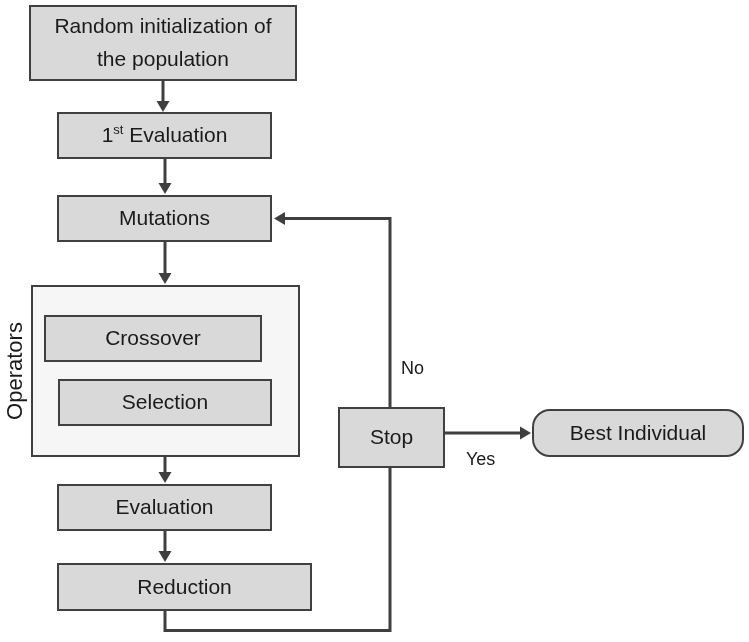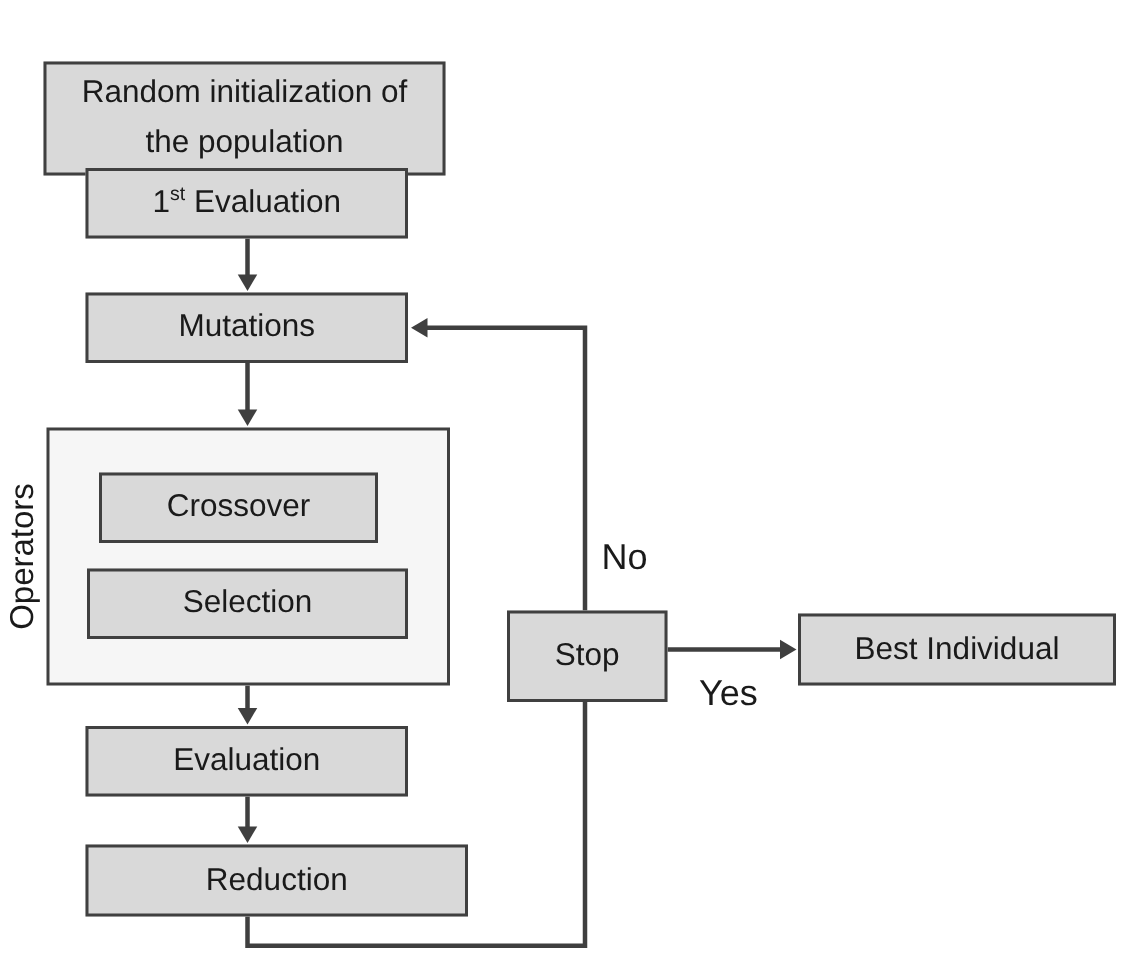--- a/index.html
+++ b/index.html
@@ -27,31 +27,31 @@
     text-align: center;
     font-size: 21px;
     line-height: 1.55;
   }
   .group-box {
     position: absolute;
     box-sizing: border-box;
     background: var(--group-fill, #f6f6f6);
     border: 2.5px solid var(--box-border, #404040);
   }
-  .node-random-init   { left: 29px;  top: 5px;   width: 268px; height: 76px; margin-top: 36px; }
+  .node-random-init   { left: 29px;  top: 5px;   width: 268px; height: 76px; }
   .node-random-init .label { max-width: 245px; }
   .node-first-eval    { left: 57px;  top: 112px; width: 215px; height: 47px; }
   .node-selection     { left: 57px;  top: 195px; width: 215px; height: 47px; }
   .operators-group    { left: 31px;  top: 285px; width: 269px; height: 172px; }
-  .node-crossover     { left: 66px;  top: 315px; width: 186px; height: 47px; }
+  .node-crossover     { left: 44px;  top: 315px; width: 218px; height: 47px; }
   .node-mutations     { left: 58px;  top: 379px; width: 214px; height: 47px; }
   .node-evaluation    { left: 57px;  top: 484px; width: 215px; height: 47px; }
   .node-reduction     { left: 57px;  top: 563px; width: 255px; height: 48px; }
   .node-stop          { left: 338px; top: 407px; width: 107px; height: 61px; }
-  .node-best          { left: 532px; top: 409px; width: 212px; height: 48px; }
+  .node-best          { left: 532px; top: 409px; width: 212px; height: 48px; border-radius: 18px; }
   sup {
     font-size: 13px;
     line-height: 0;
     vertical-align: super;
   }
   .side-label {
     position: absolute;
     left: 0;
     top: 285px;
     width: 30px;
@@ -60,21 +60,21 @@
     align-items: center;
     justify-content: center;
   }
   .side-label span {
     transform: rotate(-90deg);
     white-space: nowrap;
     font-size: 22px;
   }
   .edge-label {
     position: absolute;
-    font-size: 24px;
+    font-size: 18px;
     white-space: nowrap;
   }
   .edge-label-no  { left: 401px; top: 358px; }
   .edge-label-yes { left: 466px; top: 405px; margin-top: 44px; }
   svg.edges {
     position: absolute;
     left: 0;
     top: 0;
     width: 749px;
     height: 642px;

